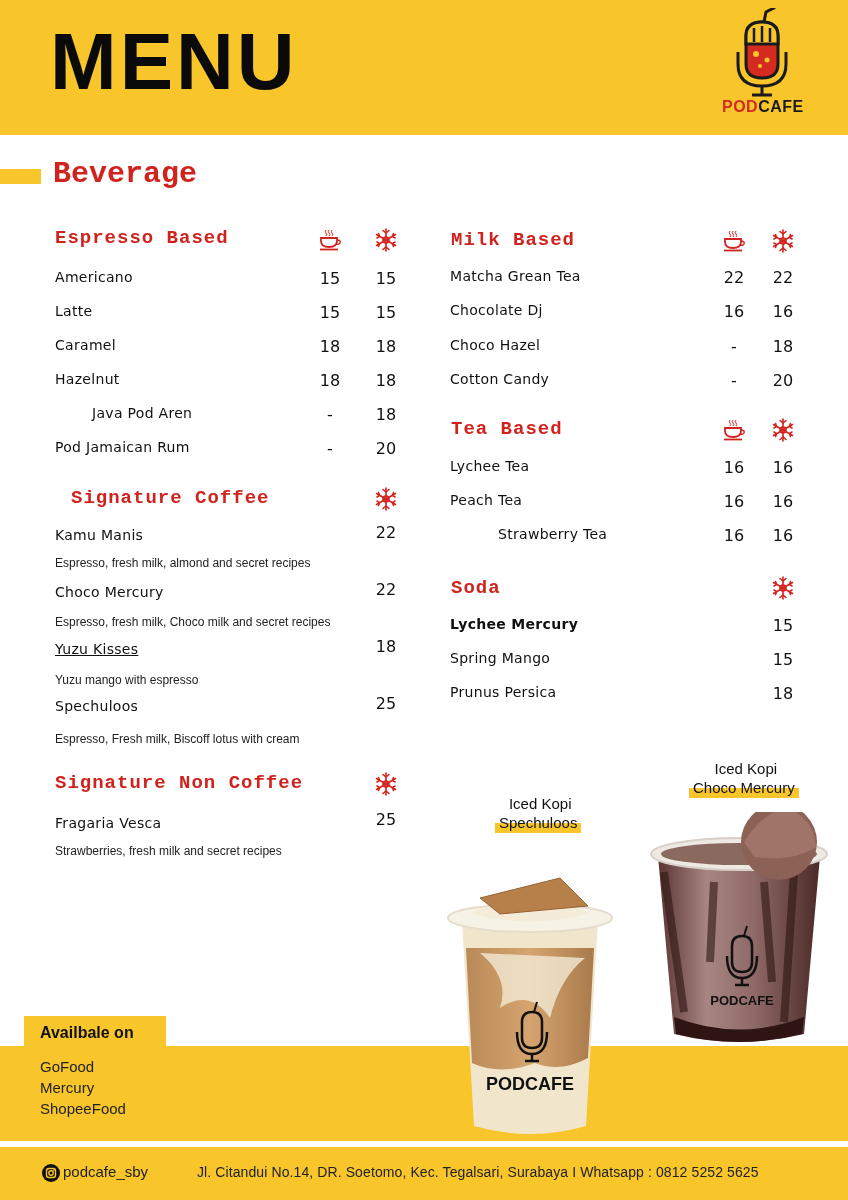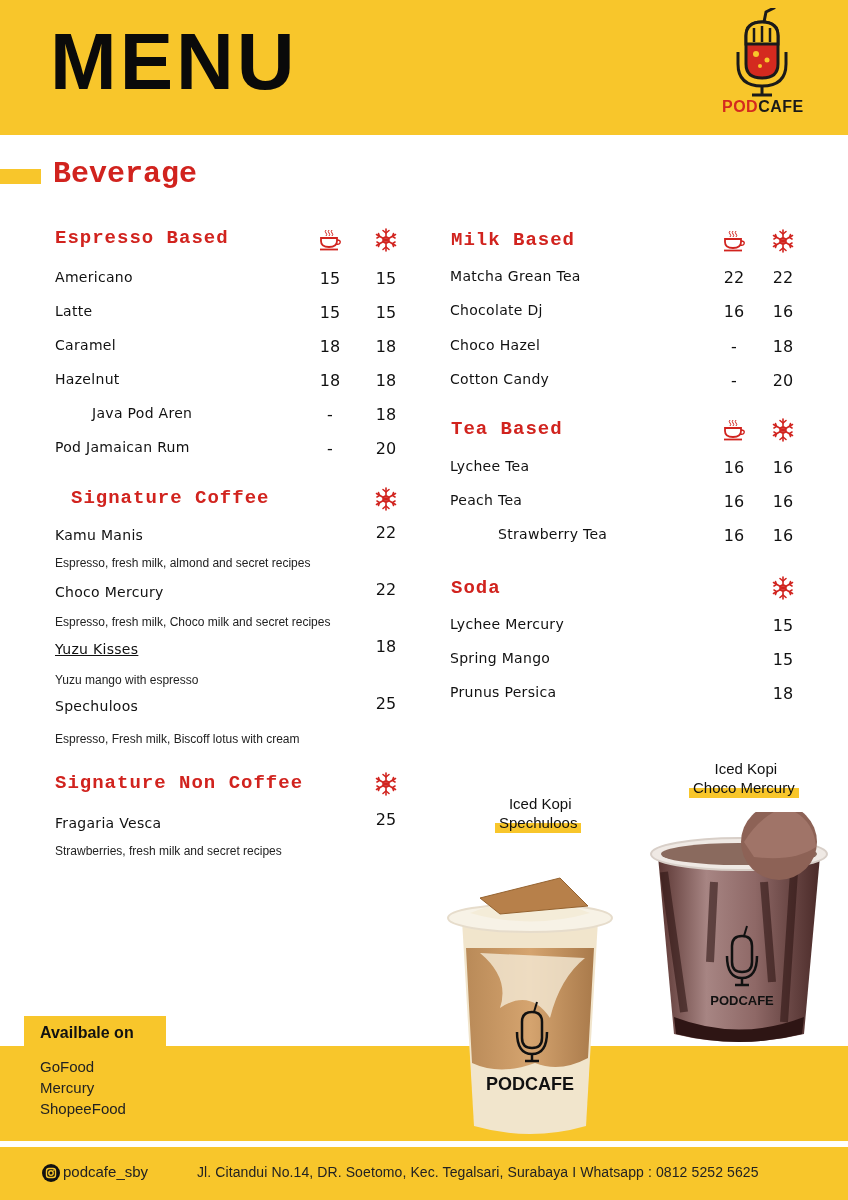--- a/index.html
+++ b/index.html
@@ -205,21 +205,21 @@
 
 <div class="item" style="left:450px; top:526px;margin-left:48px;">Strawberry Tea</div>
 <div class="price" style="left:719px; top:526px;">16</div>
 <div class="price" style="left:768px; top:526px;">16</div>
 
 <div class="sec-title" style="left:451px; top:577px;">Soda</div>
 <svg class="icon" style="left:771px; top:576px;">
     <use href="#snow"></use>
   </svg>
 
-<div class="item" style="left:450px; top:616px;">Lychee Mercury</div>
+<div class="item" style="left:450px; top:616px;font-weight:bold;">Lychee Mercury</div>
 <div class="price" style="left:768px; top:616px;">15</div>
 
 <div class="item" style="left:450px; top:650px;">Spring Mango</div>
 <div class="price" style="left:768px; top:650px;">15</div>
 
 <div class="item" style="left:450px; top:684px;">Prunus Persica</div>
 <div class="price" style="left:768px; top:684px;">18</div>
 
 <div class="bottom-band"></div>
 

